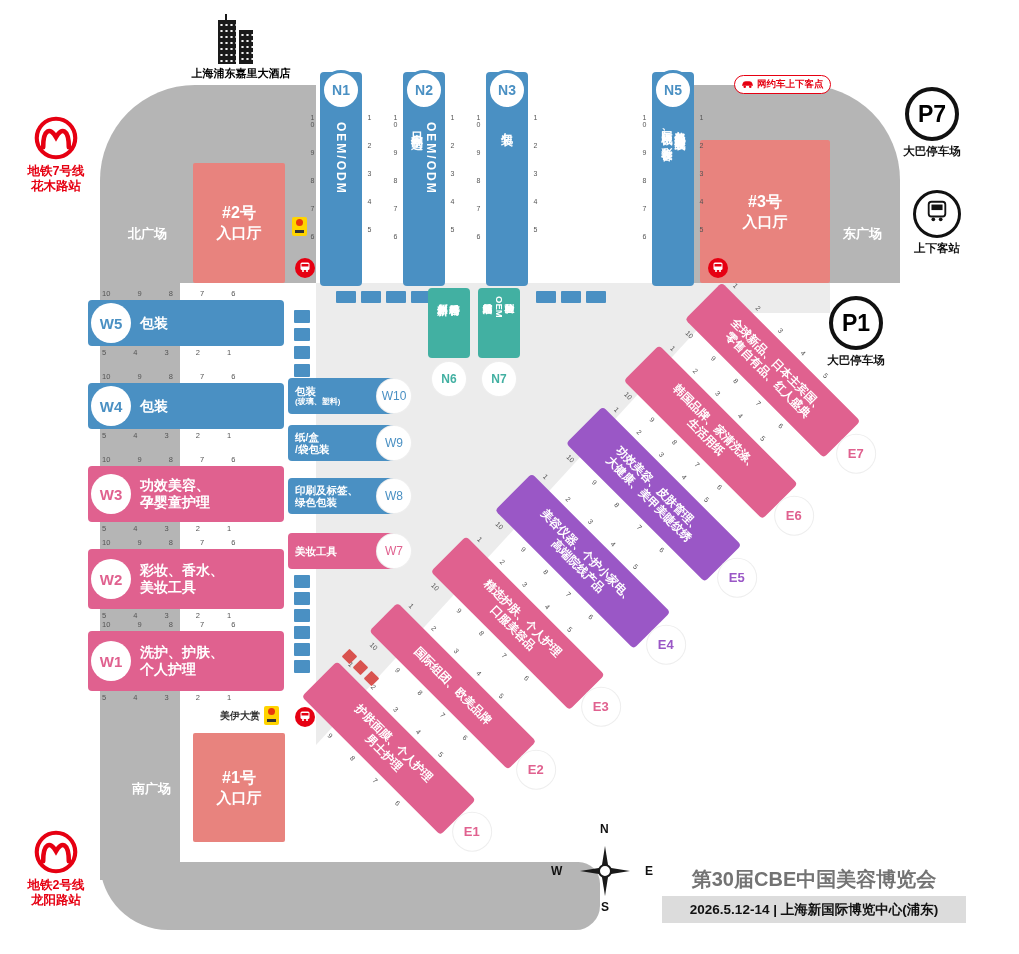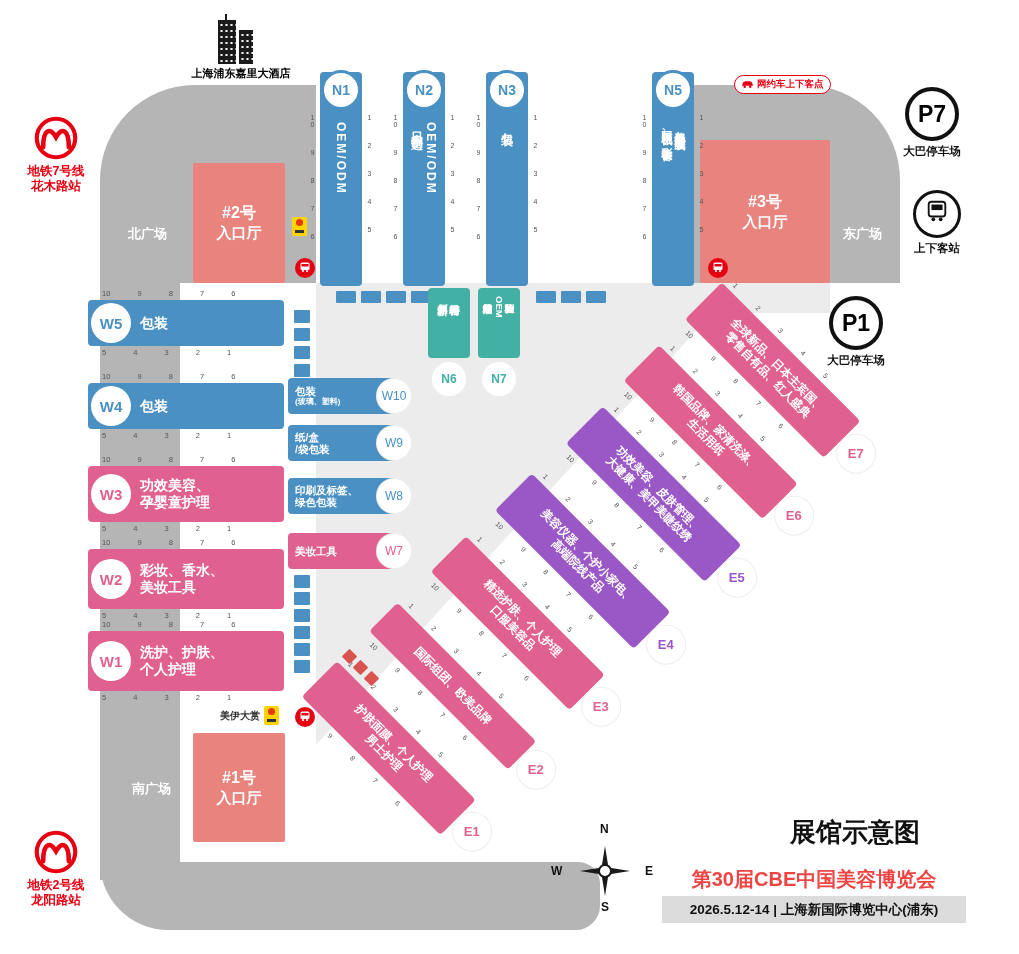--- a/index.html
+++ b/index.html
@@ -90,21 +90,21 @@
   .meiyi:before{content:""; position:absolute; left:4px; top:2px; width:7px; height:7px; background:#e8380d; border-radius:50%;}
   .meiyi:after{content:""; position:absolute; left:3px; bottom:3px; width:9px; height:3px; background:#333;}
 
   
   .bldg{position:absolute; background:#1a1a1a;
     background-image:radial-gradient(rgba(255,255,255,.95) 1px, transparent 1.2px);
     background-size:5px 6px; background-position:1px 2px;}
 
   
   .map-title{position:absolute; font-size:26px; font-weight:900; color:#111; z-index:6;}
-  .expo-title{position:absolute; font-size:20px; font-weight:900; color:#ef4444; text-align:center; z-index:6;}
+  .expo-title{position:absolute; font-size:20px; font-weight:900; color:#737373; text-align:center; z-index:6;}
   .date-bar{position:absolute; background:#dcdcdc; display:flex; align-items:center; justify-content:center;
     font-size:13.5px; font-weight:bold; color:#111; z-index:6;}
   .cbe-word{font-size:30px; font-weight:900; color:var(--cbe); line-height:28px; letter-spacing:1px;}
   .cbe-word .reg{font-size:10px; vertical-align:top;}
   .cbe-en{font-size:7px; color:var(--cbe); font-weight:bold; letter-spacing:1.1px;}
   .cbe-cn{font-size:8.5px; color:var(--cbe); font-weight:bold; letter-spacing:2.5px;}
   .compass-letter{position:absolute; font-size:12px; font-weight:bold; color:#111; z-index:6;}
 </style>
 </head>
 <body>
@@ -459,17 +459,16 @@
       <polygon points="26,1 30,26 26,51 22,26" fill="#1a1a1a"></polygon>
       <polygon points="1,26 26,22 51,26 26,30" fill="#1a1a1a"></polygon>
       <circle cx="26" cy="26" r="6" fill="#fff" stroke="#1a1a1a" stroke-width="2"></circle>
     </svg>
   </div>
   <div class="compass-letter" style="left:600px;top:822px;">N</div>
   <div class="compass-letter" style="left:551px;top:864px;">W</div>
   <div class="compass-letter" style="left:645px;top:864px;">E</div>
   <div class="compass-letter" style="left:601px;top:900px;">S</div>
 
-  <div class="map-title" style="left:790px;top:815px;">展馆示意图</div>
   <div class="expo-title" style="left:660px;top:866px;width:308px;">第30届CBE中国美容博览会</div>
   <div class="date-bar" style="left:662px;top:896px;width:304px;height:27px;">2026.5.12-14 | 上海新国际博览中心(浦东)</div>
 
 </div>
 
 </body></html>

